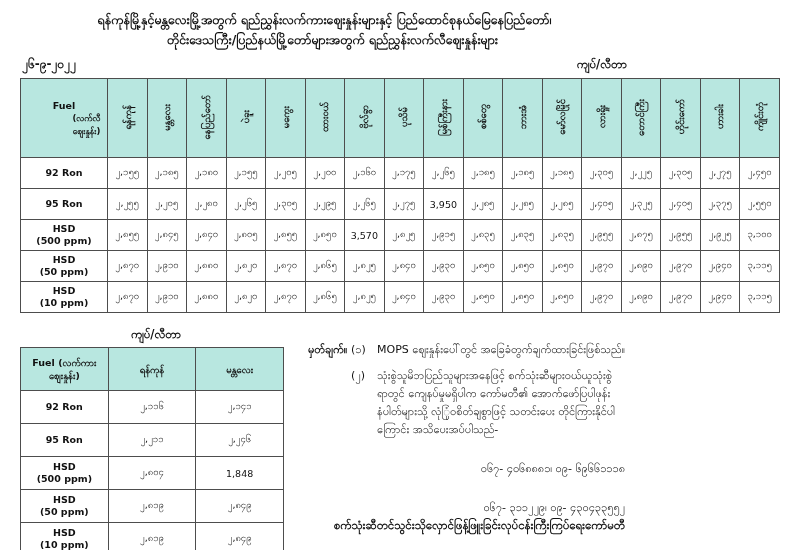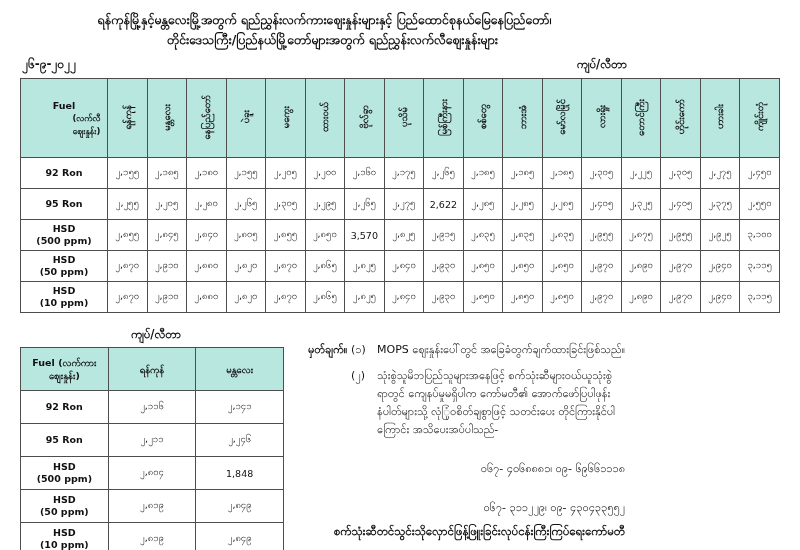--- a/index.html
+++ b/index.html
@@ -162,21 +162,20 @@
     text-align: right;
     font-size: 11px;
     line-height: 19px;
     margin-top: 20px;
     padding-right: 4px;
   }
   .footer-org {
     text-align: right;
     font-size: 11.5px;
     font-weight: bold;
-    margin-top: 6px;
     padding-right: 4px;
   }
 </style>
 </head>
 <body>
 
 <div class="page">
 
   <div class="title-block">
     <div class="title-line1">ရန်ကုန်မြို့နှင့်မန္တလေးမြို့အတွက် ရည်ညွှန်းလက်ကားဈေးနှုန်းများနှင့် ပြည်ထောင်စုနယ်မြေနေပြည်တော်၊</div>
@@ -242,21 +241,21 @@
           <span>95 Ron</span>
         </td>
         <td>၂,၂၅၅</td>
         <td>၂,၂၀၅</td>
         <td>၂,၂၈၀</td>
         <td>၂,၂၆၅</td>
         <td>၂,၃၀၅</td>
         <td>၂,၂၉၅</td>
         <td>၂,၂၆၅</td>
         <td>၂,၂၇၅</td>
-        <td>2,622</td>
+        <td>3,950</td>
         <td>၂,၂၈၅</td>
         <td>၂,၂၈၅</td>
         <td>၂,၂၈၅</td>
         <td>၂,၄၀၅</td>
         <td>၂,၃၂၅</td>
         <td>၂,၄၀၅</td>
         <td>၂,၃၇၅</td>
         <td>၂,၅၅၀</td>
       </tr>
       <tr>

